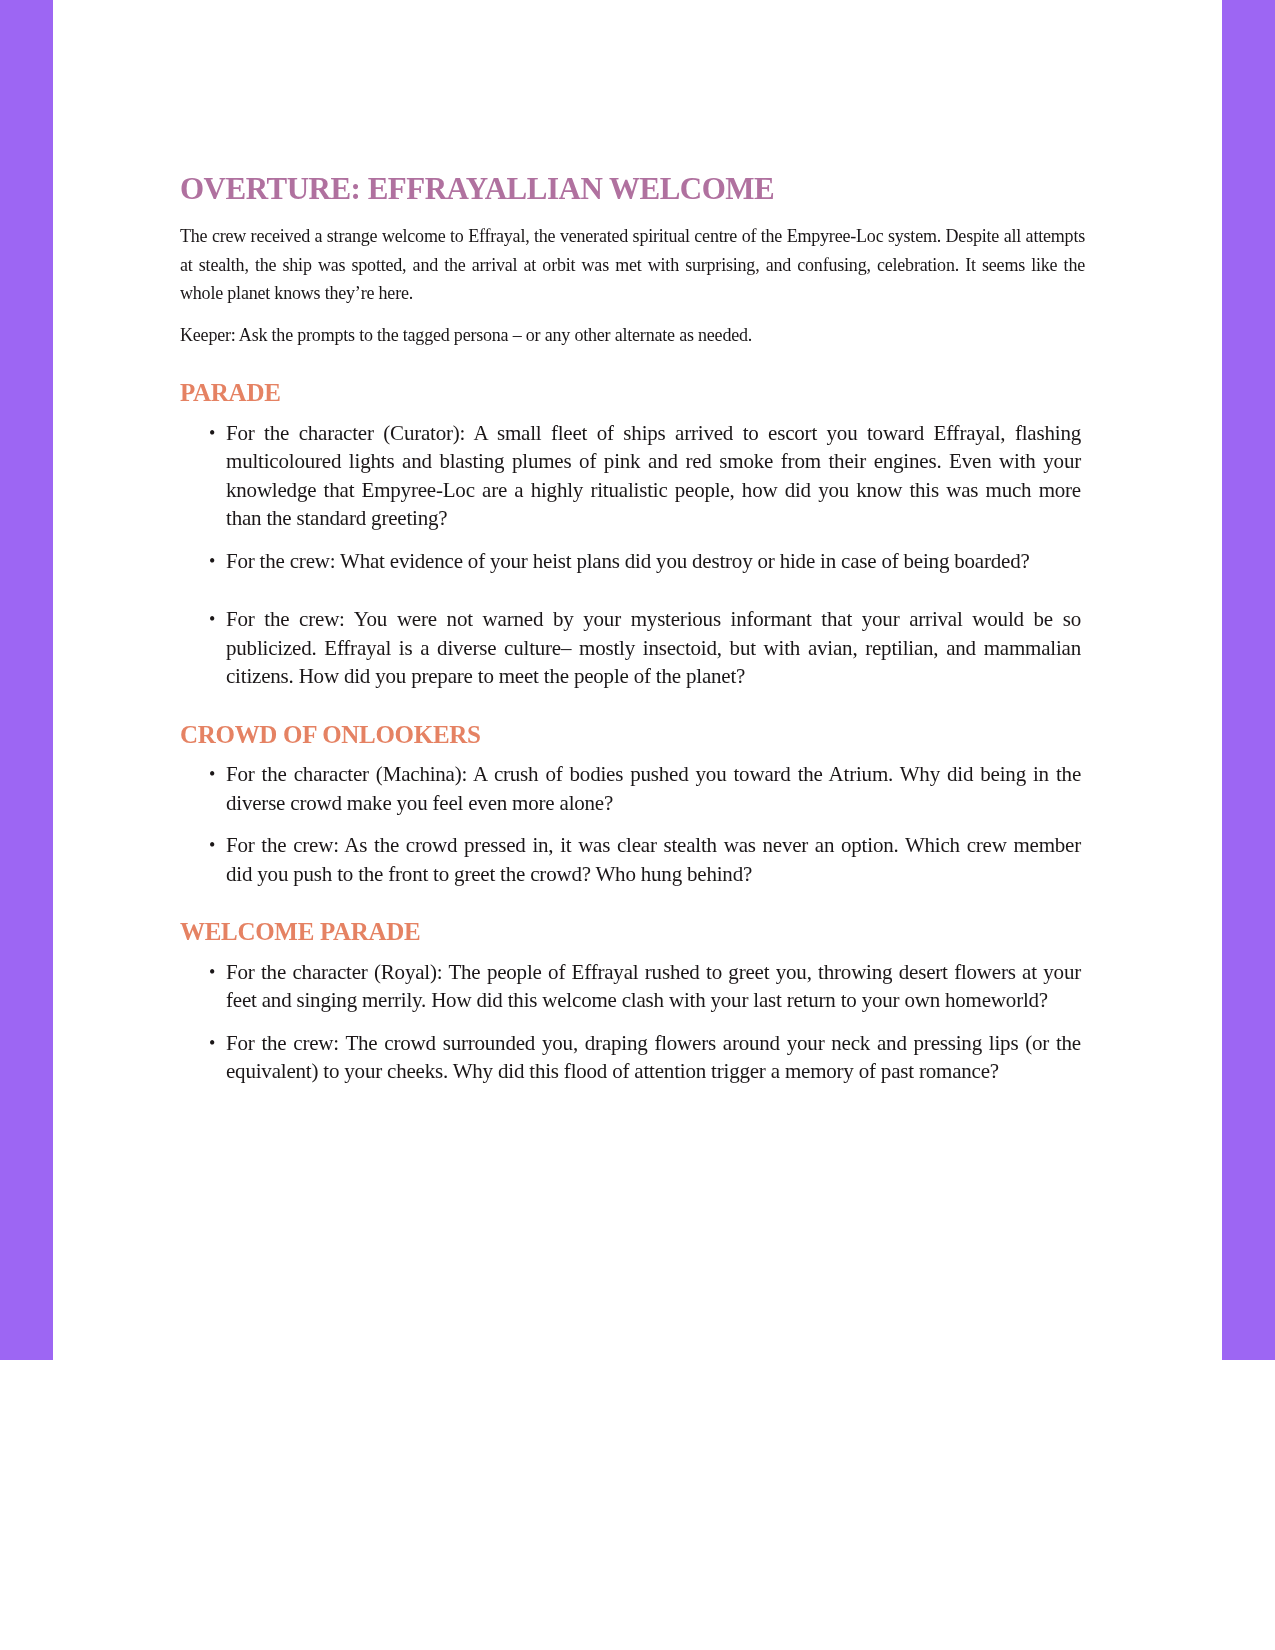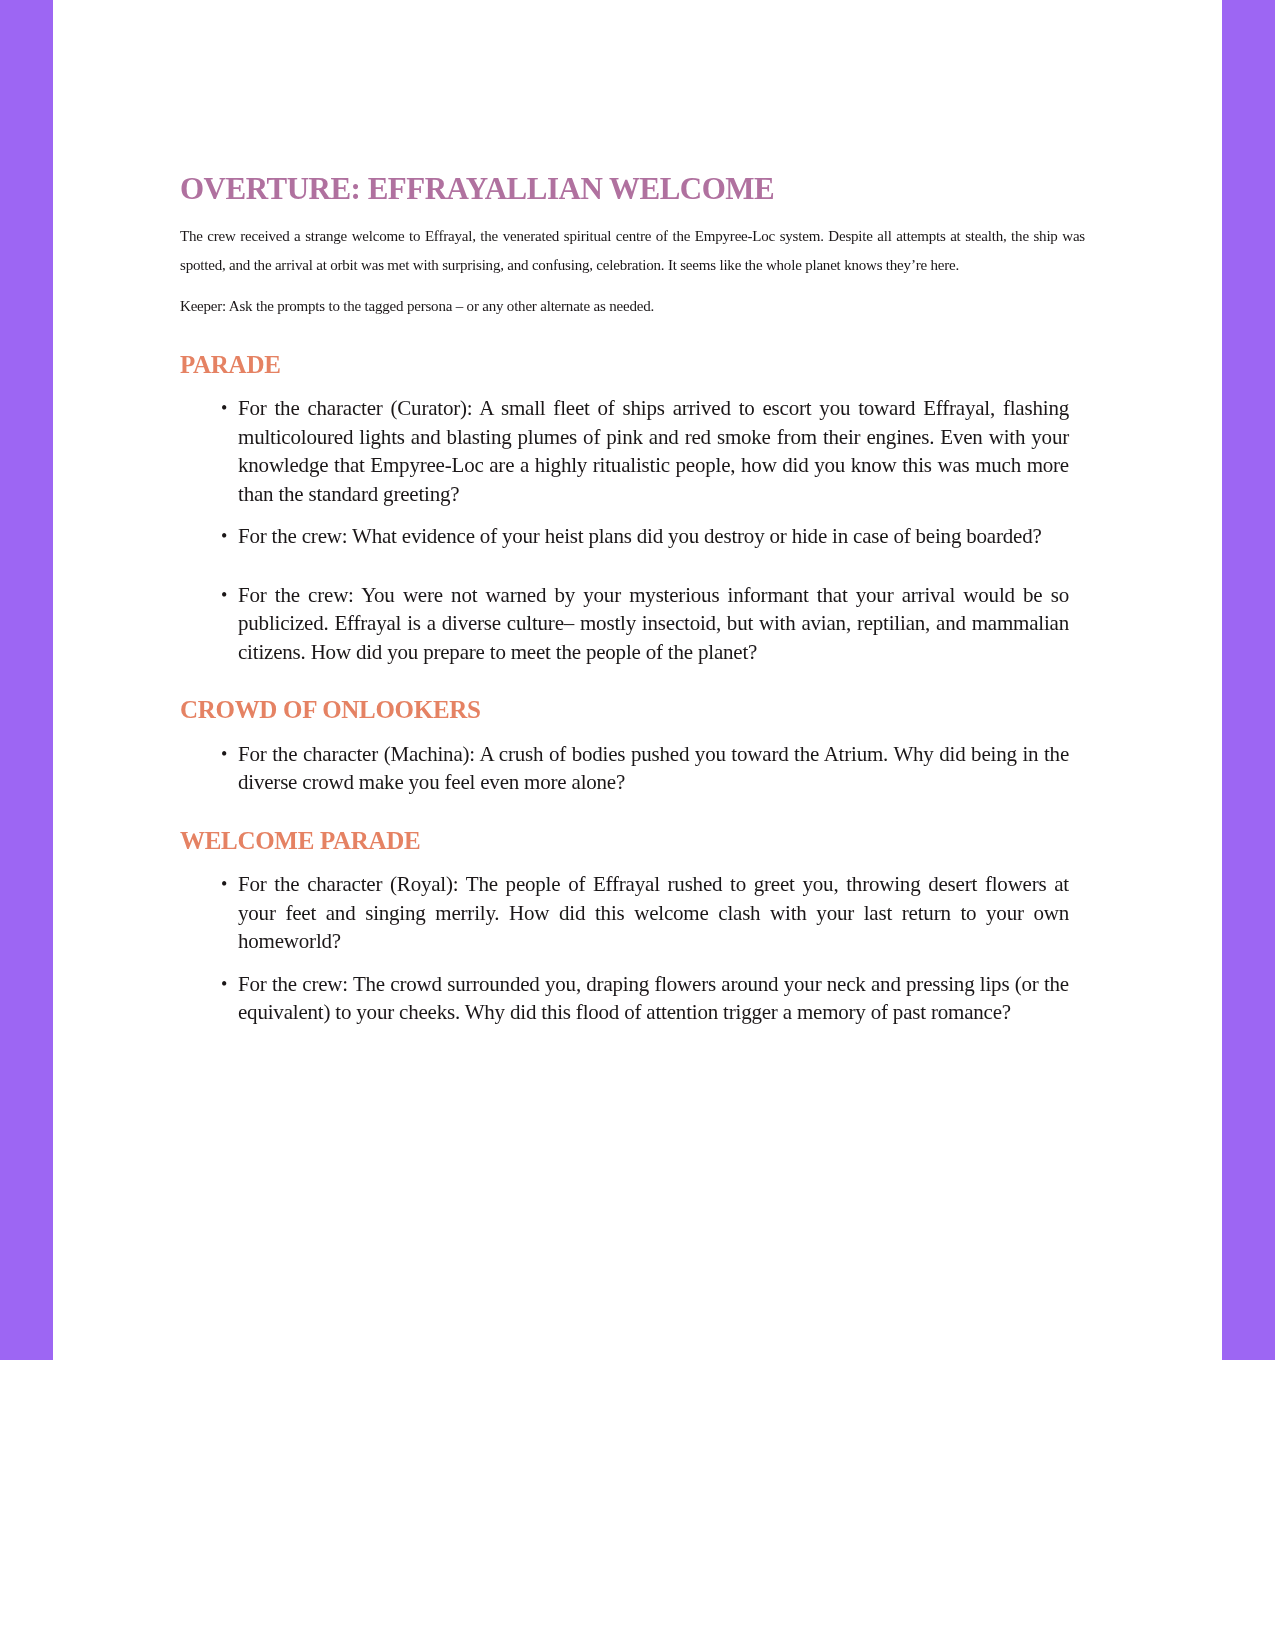--- a/index.html
+++ b/index.html
@@ -36,41 +36,41 @@
   .page-title {
     font-size: 31px;
     font-weight: bold;
     letter-spacing: -0.5px;
     color: #b0719f;
     margin: 0 0 16px 0;
     line-height: 1.1;
   }
 
   .para {
-    font-size: 15px;
+    font-size: 18px;
     line-height: 28.5px;
     text-align: justify;
     letter-spacing: -0.2px;
     margin: 0 0 13px 0;
   }
 
   .section { margin-top: 30px; }
 
   .section-heading {
     font-size: 25px;
     font-weight: bold;
     letter-spacing: -0.3px;
     color: #e58263;
     margin: 0 0 12px 0;
     line-height: 1.1;
   }
 
   ul.bullets {
     list-style: none;
-    margin: 16px;
+    margin: 4px;
     padding: 0;
   }
   ul.bullets li {
     position: relative;
     padding-left: 42px;
     font-size: 21px;
     line-height: 28.5px;
     text-align: justify;
     letter-spacing: -0.2px;
     margin: 0 0 14px 0;
@@ -118,20 +118,21 @@
     <div class="section">
       <ul class="bullets">
         <li>For the crew: You were not warned by your mysterious informant that your arrival would be so publicized. Effrayal is a diverse culture– mostly insectoid, but with avian, reptilian, and mammalian citizens. How did you prepare to meet the people of the planet?</li>
       </ul>
     </div>
 
     <div class="section">
       <h2 class="section-heading">CROWD OF ONLOOKERS</h2>
       <ul class="bullets">
         <li>For the character (Machina): A crush of bodies pushed you toward the Atrium. Why did being in the diverse crowd make you feel even more alone?</li>
+        <li>For the crew: As the crowd pressed in, it was clear stealth was never an option. Which crew member did you push to the front to greet the crowd? Who hung behind?</li>
       </ul>
     </div>
 
     <div class="section">
       <h2 class="section-heading">WELCOME PARADE</h2>
       <ul class="bullets">
         <li>For the character (Royal): The people of Effrayal rushed to greet you, throwing desert flowers at your feet and singing merrily. How did this welcome clash with your last return to your own homeworld?</li>
         <li>For the crew: The crowd surrounded you, draping flowers around your neck and pressing lips (or the equivalent) to your cheeks. Why did this flood of attention trigger a memory of past romance?</li>
       </ul>
     </div>

